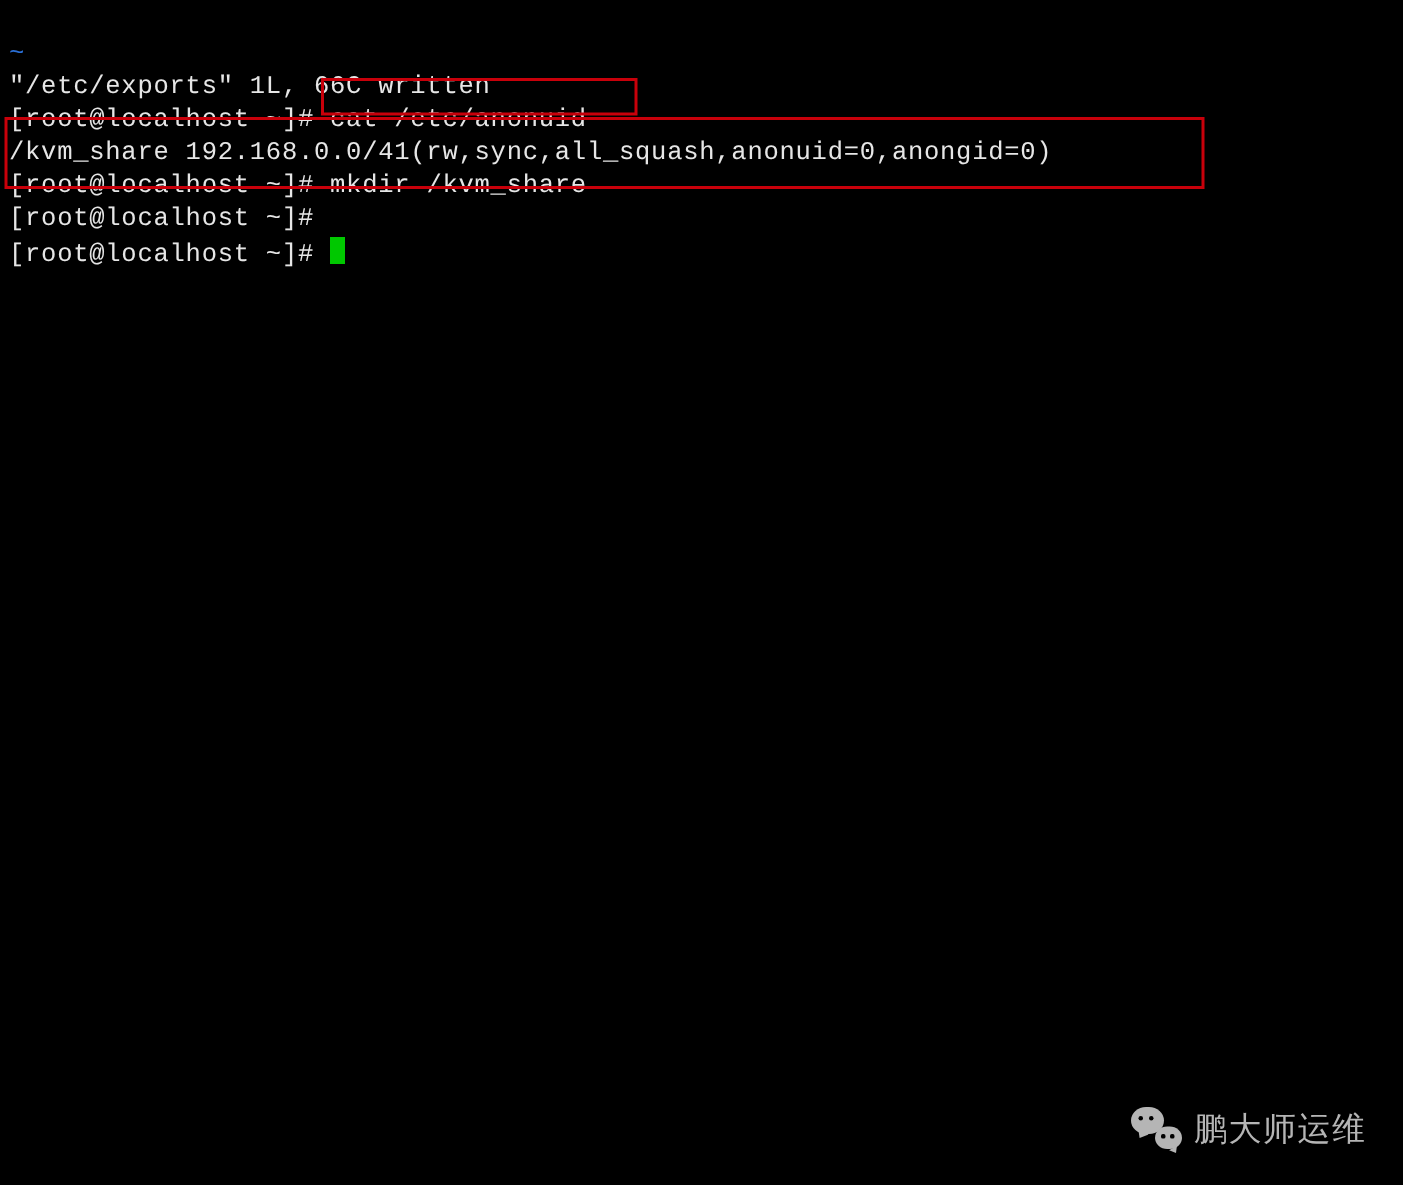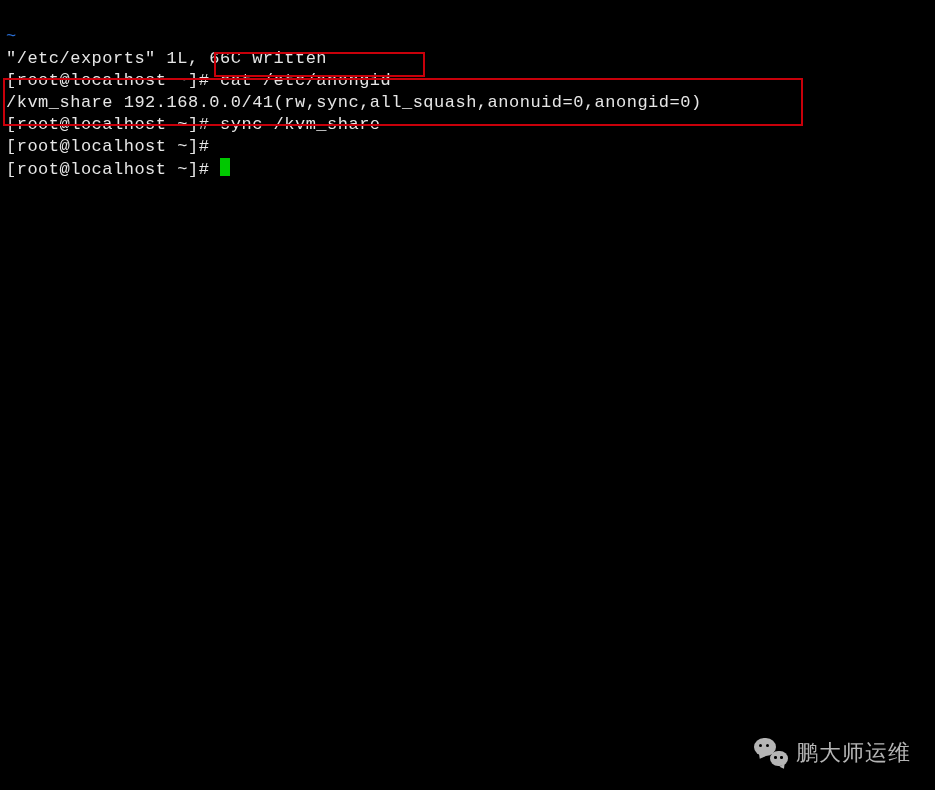--- a/index.html
+++ b/index.html
@@ -122,23 +122,23 @@
   .bubble-small .eye { top: 5px; width:2.5px; height:2.5px;}
   .bubble-small .eye.e1 { left: 4px; }
   .bubble-small .eye.e2 { left: 10px; }
 </style>
 </head>
 <body>
 
 <div class="terminal">
 <span class="tilde">~</span>
 <span>"/etc/exports" 1L, 66C written</span>
-<span>[root@localhost ~]# </span><span>cat /etc/anongid</span>
+<span>[root@localhost ~]# </span><span>cat /etc/anonuid</span>
 <span>/kvm_share 192.168.0.0/41(rw,sync,all_squash,anonuid=0,anongid=0)</span>
-<span>[root@localhost ~]# </span><span>sync /kvm_share</span>
+<span>[root@localhost ~]# </span><span>mkdir /kvm_share</span>
 <span>[root@localhost ~]# </span>
 <span>[root@localhost ~]# </span><span class="cursor"></span>
 </div>
 
 <div class="box-red box1"></div>
 <div class="box-red box2"></div>
 
 <div class="watermark">
   <span class="wechat-icon">
     <span class="bubble-big">

